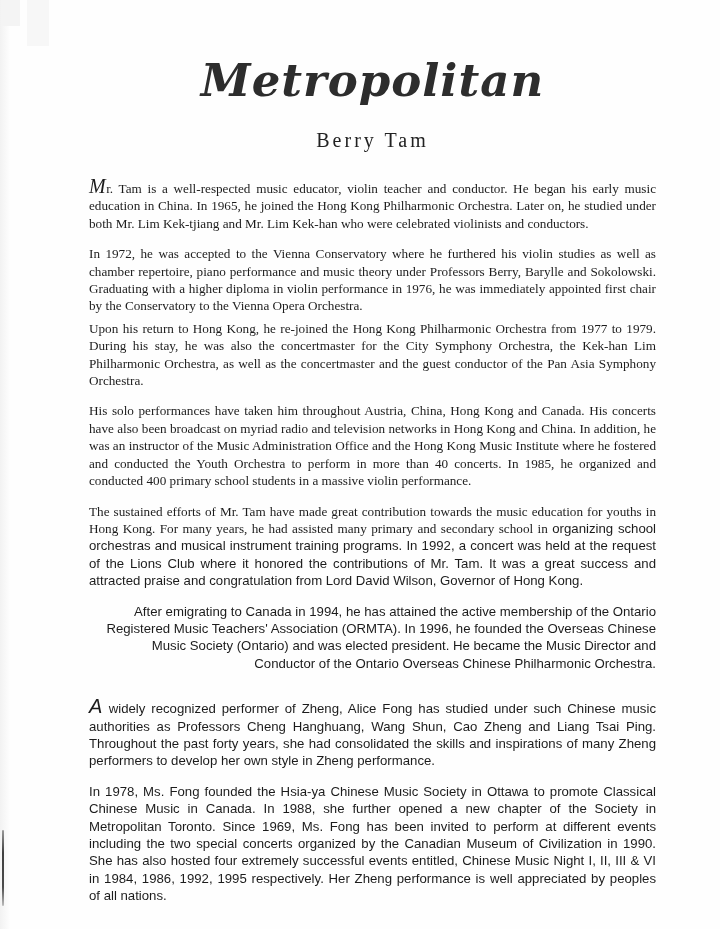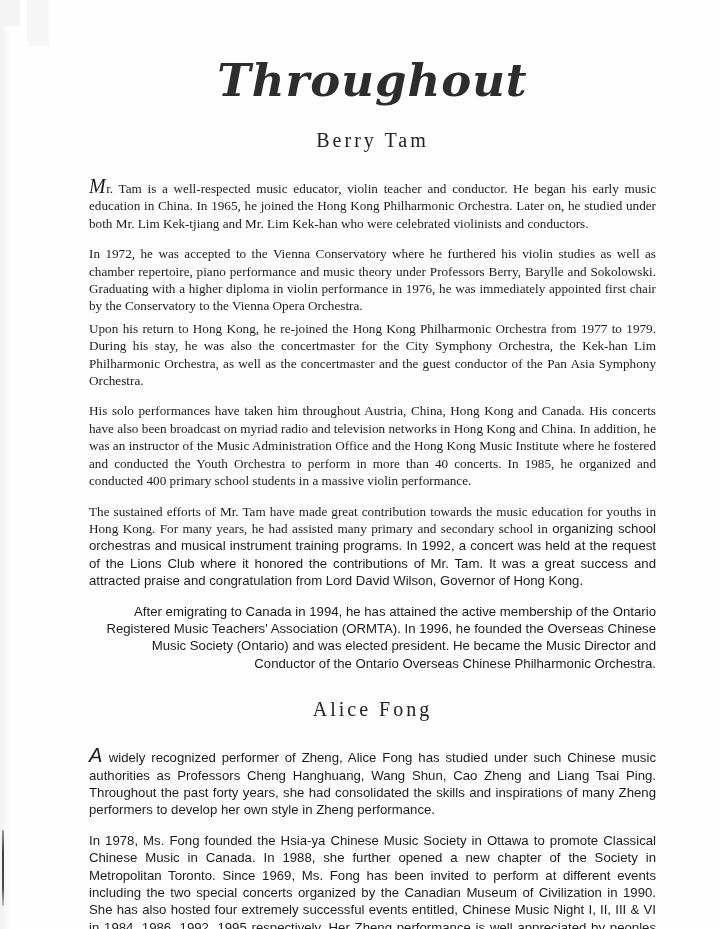--- a/index.html
+++ b/index.html
@@ -54,36 +54,35 @@
 
 <div class="page">
 
   <div class="edge-shade"></div>
   <div class="corner-smudge-1"></div>
   <div class="corner-smudge-2"></div>
   <div class="edge-line"></div>
 
   <div class="content">
 
-    <h1 class="title">Throughout</h1>
+    <h1 class="title">Metropolitan</h1>
 
     <h2 class="heading">Berry Tam</h2>
 
     <p class="para serif first"><span class="dropcap">M</span><span>r. Tam is a well-respected music educator, violin teacher and conductor.  He began his early music education in China.  In 1965, he joined the Hong Kong Philharmonic Orchestra.  Later on, he studied under both Mr. Lim Kek-tjiang and Mr. Lim Kek-han who were celebrated violinists and conductors.</span></p>
 
     <p class="para serif">In 1972, he was accepted to the Vienna Conservatory where he furthered his violin studies as well as chamber repertoire, piano performance and music theory under Professors Berry, Barylle and Sokolowski.  Graduating with a higher diploma in violin performance in 1976, he was immediately appointed first chair by the Conservatory to the Vienna Opera Orchestra.</p>
 
     <p class="para serif tight">Upon his return to Hong Kong, he re-joined the Hong Kong Philharmonic Orchestra from 1977 to 1979.  During his stay, he was also the concertmaster for the City Symphony Orchestra, the Kek-han Lim Philharmonic Orchestra, as well as the concertmaster and the guest conductor of the Pan Asia Symphony Orchestra.</p>
 
     <p class="para serif">His solo performances have taken him throughout Austria, China, Hong Kong and Canada.  His concerts have also been broadcast on myriad radio and television networks in Hong Kong and China.  In addition, he was an instructor of the Music Administration Office and the Hong Kong Music Institute where he fostered and conducted the Youth Orchestra to perform in more than 40 concerts.  In 1985, he organized and conducted 400 primary school students in a massive violin performance.</p>
 
     <p class="para"><span class="serif">The sustained efforts of Mr. Tam have made great contribution towards the music education for youths in Hong Kong.  For many years, he had assisted many primary and secondary school in </span><span class="sans">organizing school orchestras and musical instrument training programs.  In 1992, a concert was held at the request of the Lions Club where it honored the contributions of Mr. Tam.  It was a great success and attracted praise and congratulation from Lord David Wilson, Governor of Hong Kong.</span></p>
 
     <p class="para sans left">After emigrating to Canada in 1994, he has attained the active membership of the Ontario Registered Music Teachers' Association (ORMTA).  In 1996, he founded the Overseas Chinese Music Society (Ontario) and was elected president.  He became the Music Director and Conductor of the Ontario Overseas Chinese Philharmonic Orchestra.</p>
 
-    <h2 class="heading heading-alice">Alice Fong</h2>
 
     <p class="para sans first"><span class="dropcap sans-cap">A</span><span> widely recognized performer of Zheng, Alice Fong has studied under such Chinese music authorities as Professors Cheng Hanghuang, Wang Shun, Cao Zheng and Liang Tsai Ping.  Throughout the past forty years, she had consolidated the skills and inspirations of many Zheng performers to develop her own style in Zheng performance.</span></p>
 
     <p class="para sans">In 1978, Ms. Fong founded the Hsia-ya Chinese Music Society in Ottawa to promote Classical Chinese Music in Canada.  In 1988, she further opened a new chapter of the Society in Metropolitan Toronto.  Since 1969, Ms. Fong has been invited to perform at different events including the two special concerts organized by the Canadian Museum of Civilization in 1990.  She has also hosted four extremely successful events entitled, Chinese Music Night I, II, III &amp; VI in 1984, 1986, 1992, 1995 respectively. Her Zheng performance is well appreciated by peoples of all nations.</p>
 
   </div>
 </div>
 
 </body></html>

